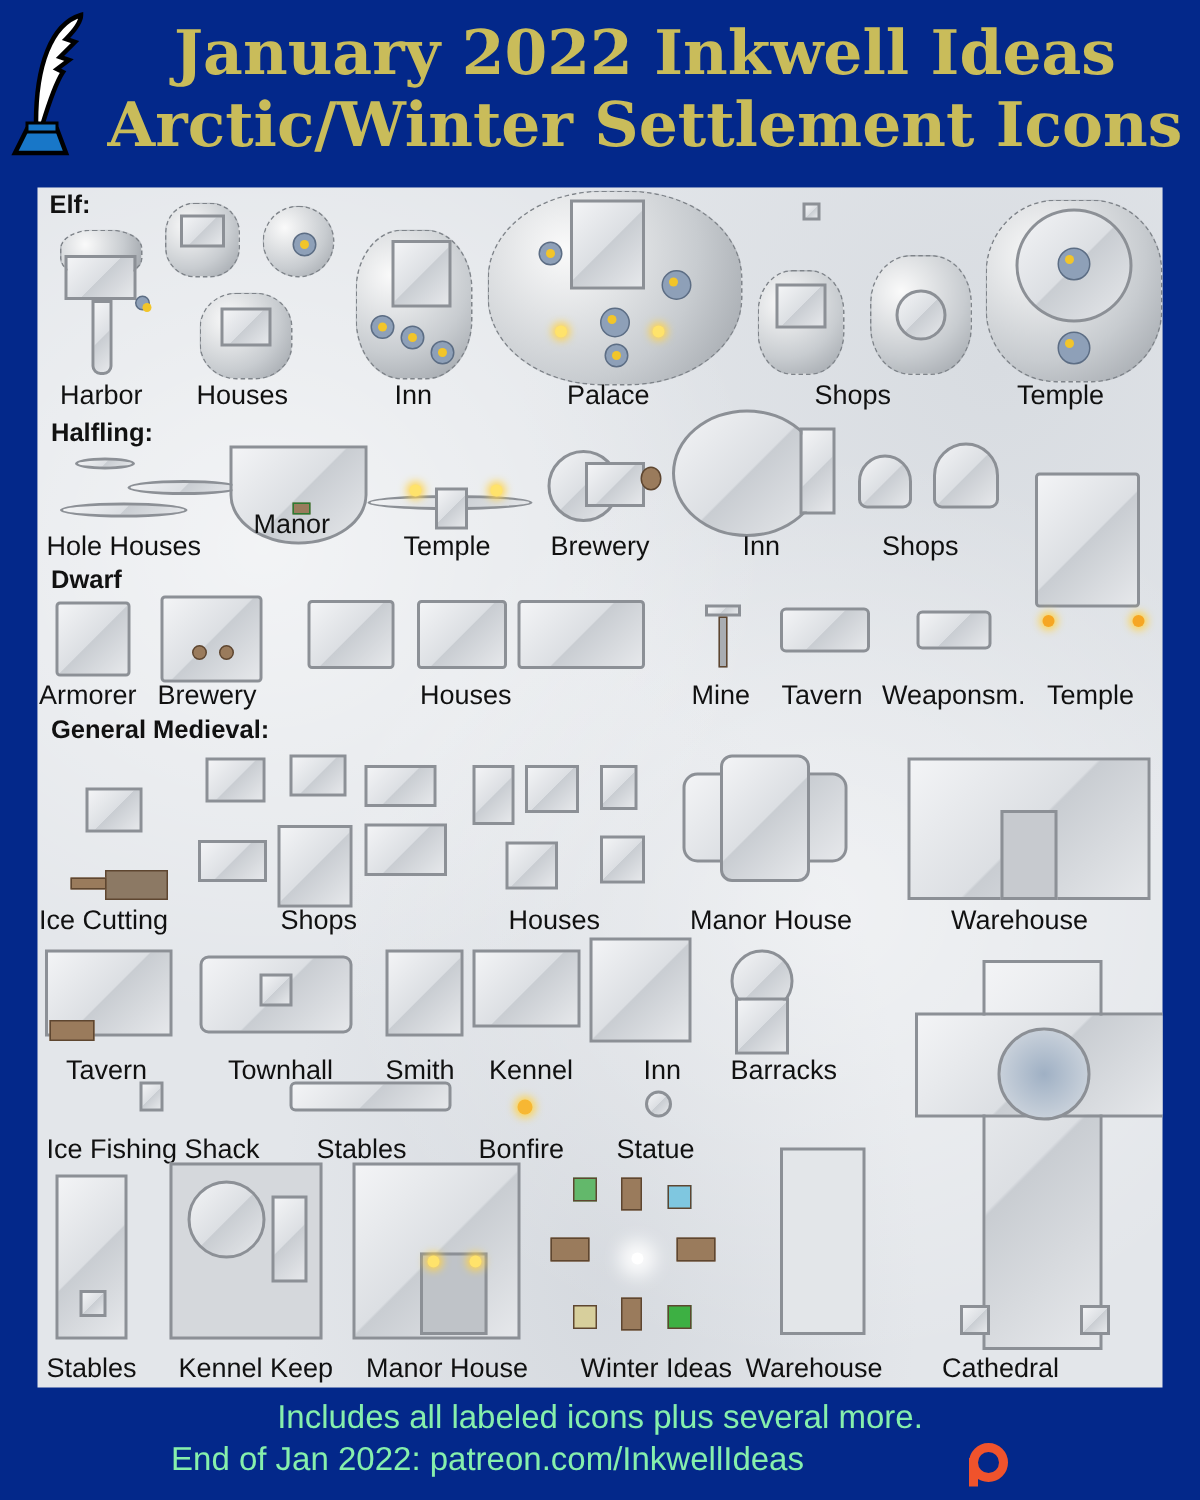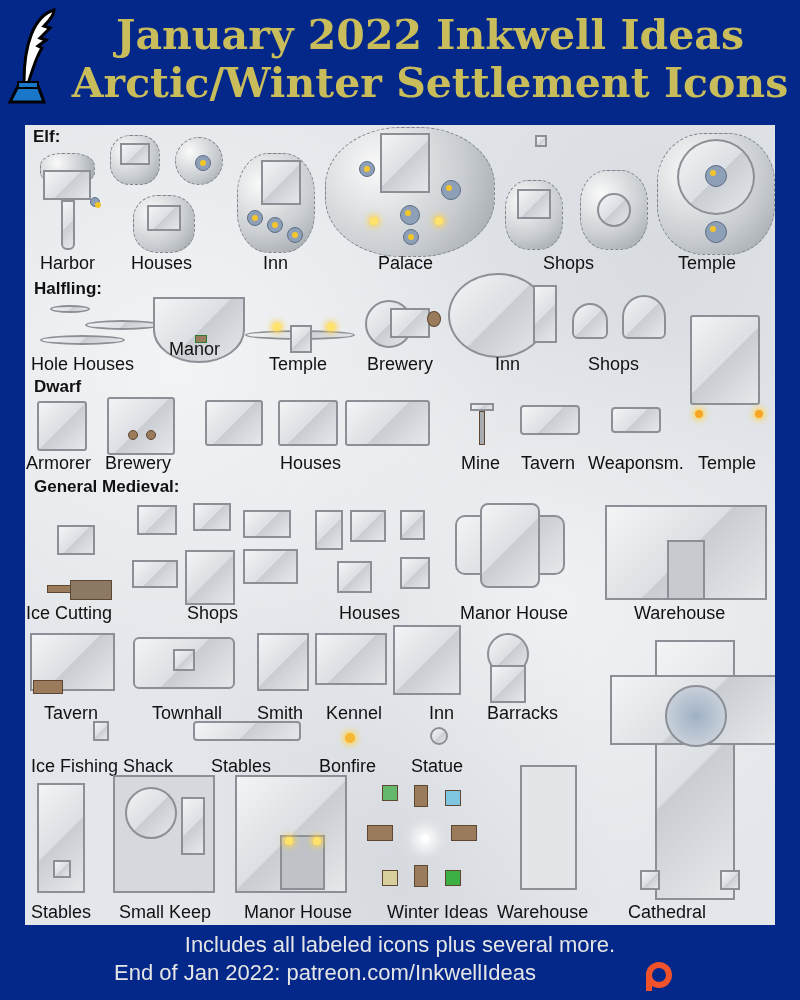--- a/index.html
+++ b/index.html
@@ -17,21 +17,21 @@
       #e3e6ea;overflow:hidden;}
   .lbl{position:absolute;color:#111;font-size:18px;line-height:20px;white-space:nowrap;}
   .sec{position:absolute;color:#111;font-size:17px;font-weight:bold;line-height:20px;white-space:nowrap;}
   .bld{position:absolute;background:linear-gradient(135deg,#f3f4f6 0%,#dcdfe3 50%,#c9cdd2 51%,#e6e8eb 100%);border:2px solid #8c9096;box-sizing:border-box;}
   .bld.round{border-radius:50%;}
   .rocks{position:absolute;border-radius:40%;background:radial-gradient(circle at 30% 30%,#fafafa,#c8ccd0 60%,#9da2a8 100%);border:1px dashed #7f848a;box-sizing:border-box;}
   .gold{position:absolute;width:16px;height:16px;border-radius:50%;background:#8ea0b8;border:1px solid #5c6d84;box-sizing:border-box;}
   .gold::after{content:"";position:absolute;left:4px;top:4px;width:6px;height:6px;border-radius:50%;background:#f2c52a;}
   .glow{position:absolute;width:8px;height:8px;border-radius:50%;background:#ffe36b;box-shadow:0 0 6px 2px #ffd34a;}
   .wood{position:absolute;background:#9a7b5c;border:1px solid #5e4630;box-sizing:border-box;}
-  .foot{position:absolute;left:0;width:800px;text-align:center;color:#e5e5e5;font-family:"Liberation Sans Narrow","Liberation Sans",sans-serif;font-size:22px;line-height:26px;}
+  .foot{position:absolute;left:0;width:800px;text-align:center;color:#86efac;font-family:"Liberation Sans Narrow","Liberation Sans",sans-serif;font-size:22px;line-height:26px;}
   .foot.f1{top:932px;}
   .foot.f2{top:960px;left:-75px;}
   .patreon{position:absolute;left:643px;top:960px;height:34px;display:flex;align-items:center;}
   .patreon .mark{width:30px;height:30px;position:relative;}
   .patreon .word{color:#dfe3ea;font-size:31px;line-height:34px;margin-left:6px;font-family:"DejaVu Sans","Liberation Sans",sans-serif;letter-spacing:-0.5px;}
 </style>
 </head>
 <body>
 
 <svg class="logo" viewBox="0 0 56 104">
@@ -291,21 +291,21 @@
   </div>
   <div>
     <div class="bld" style="left:630px;top:515px;width:80px;height:260px;"></div>
     <div class="bld" style="left:585px;top:550px;width:168px;height:70px;"></div>
     <div class="bld round" style="left:640px;top:560px;width:62px;height:62px;background:radial-gradient(circle,#9fb0c4,#d8dde3);"></div>
     <div class="bld" style="left:615px;top:745px;width:20px;height:20px;"></div>
     <div class="bld" style="left:695px;top:745px;width:20px;height:20px;"></div>
   </div>
 
   <div class="lbl" style="left:6px;top:777px;">Stables</div>
-  <div class="lbl" style="left:94px;top:777px;">Small Keep</div>
+  <div class="lbl" style="left:94px;top:777px;">Kennel Keep</div>
   <div class="lbl" style="left:219px;top:777px;">Manor House</div>
   <div class="lbl" style="left:362px;top:777px;">Winter Ideas</div>
   <div class="lbl" style="left:472px;top:777px;">Warehouse</div>
   <div class="lbl" style="left:603px;top:777px;">Cathedral</div>
 </div>
 
 <div class="foot f1">Includes all labeled icons plus several more.</div>
 <div class="foot f2">End of Jan 2022: patreon.com/InkwellIdeas</div>
 <div class="patreon">
   <svg class="mark" viewBox="0 0 30 30">

